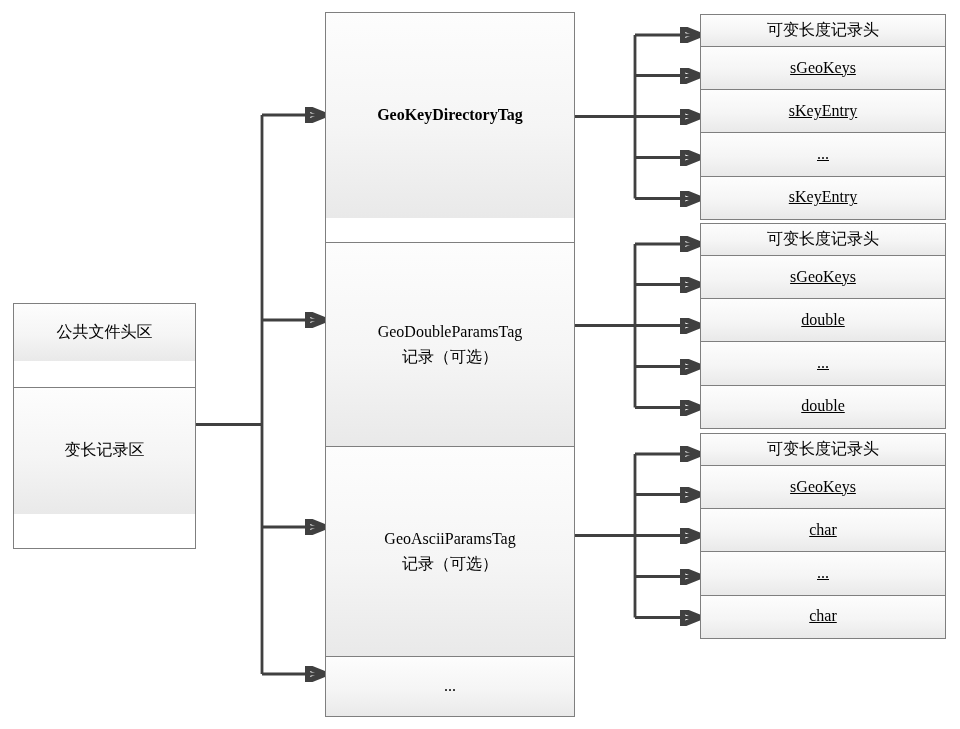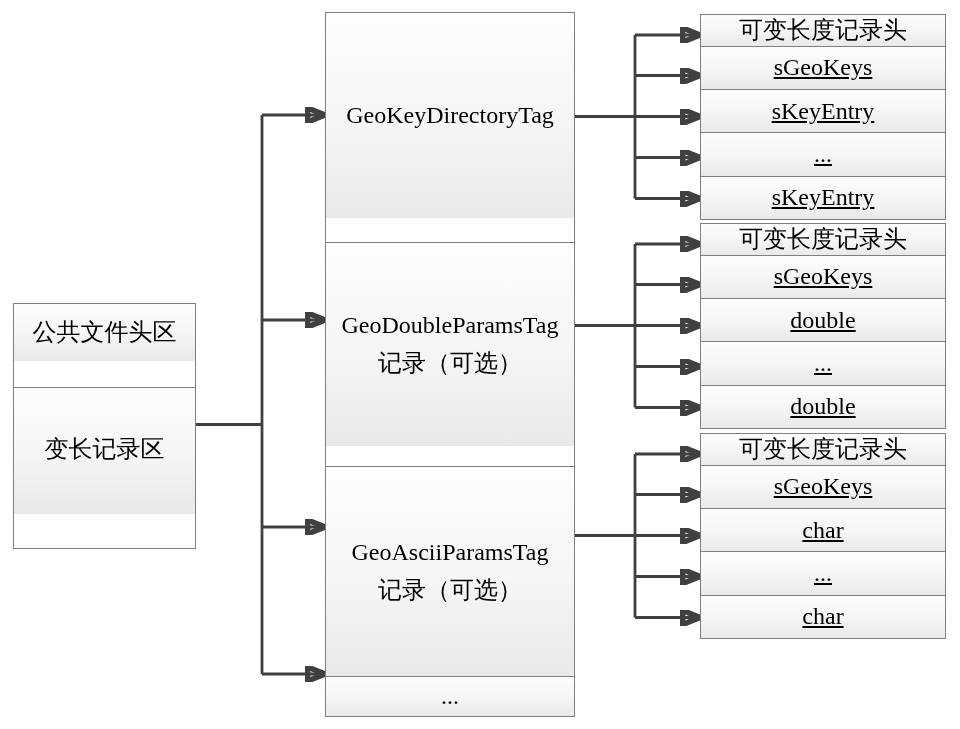--- a/index.html
+++ b/index.html
@@ -27,37 +27,37 @@
     box-sizing: border-box;
   }
   .cell {
     box-sizing: border-box;
     display: flex;
     flex-direction: column;
     align-items: center;
     justify-content: center;
     text-align: right;
     background: linear-gradient(180deg, #fdfdfd 0%, #f5f5f5 55%, #e9e9e9 100%);
-    font-size: 24px;
+    font-size: 16px;
     line-height: 1.55;
     overflow: hidden;
   }
   .cell + .cell { border-top: 1px solid #7f7f7f; }
 
   
   .file-box { left: 13px; top: 303px; width: 183px; height: 246px; gap: 26px; }
   .file-box .c1 { height: 57px; }
   .file-box .c2 { height: 127px; font-family: Liberation Mono, monospace; }
   .file-box .c3 { flex: 1; }
 
   
   .vlr-box { left: 325px; top: 12px; width: 250px; height: 705px; }
-  .vlr-box .c1 { height: 205px; }
+  .vlr-box .c1 { height: 205px; font-weight: bold; }
   .vlr-box .c2 { height: 204px; margin-top: 24px; }
-  .vlr-box .c3 { height: 210px; margin-top: 20px; }
+  .vlr-box .c3 { height: 210px; }
   .vlr-box .c4 { flex: 1; }
 
   
   .stack { left: 700px; width: 246px; height: 206px; }
   .stack-1 { top: 14px; }
   .stack-2 { top: 223px; }
   .stack-3 { top: 433px; }
   .stack .r1 { height: 40px; }
   .stack .r2, .stack .r3, .stack .r4, .stack .r5 { height: 56px; text-decoration: underline; }
 </style>

